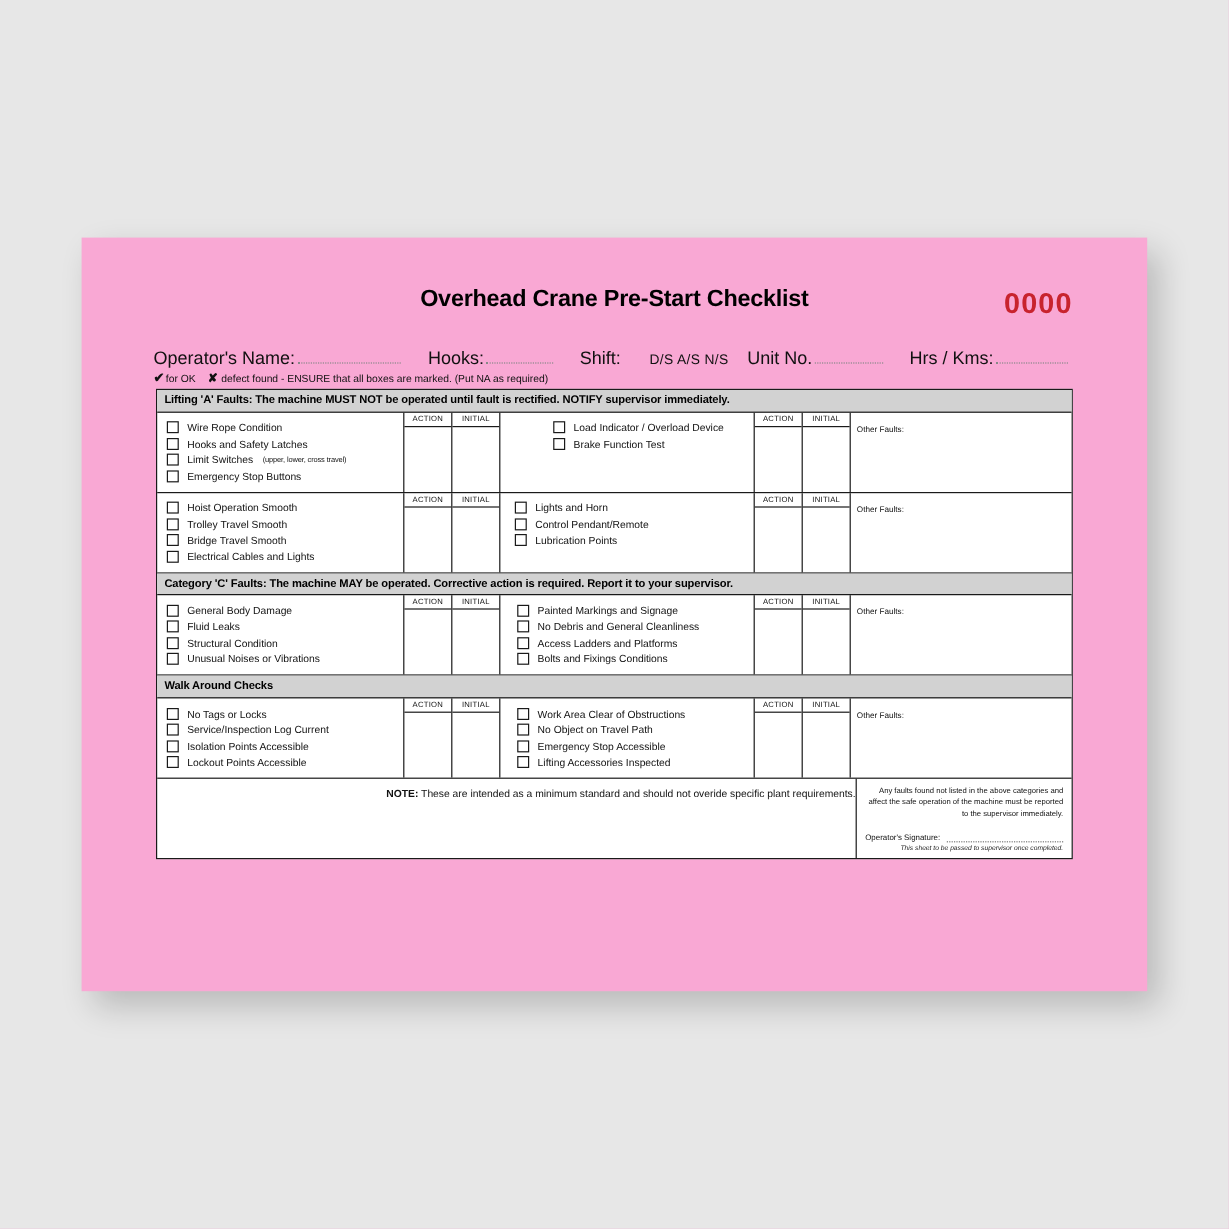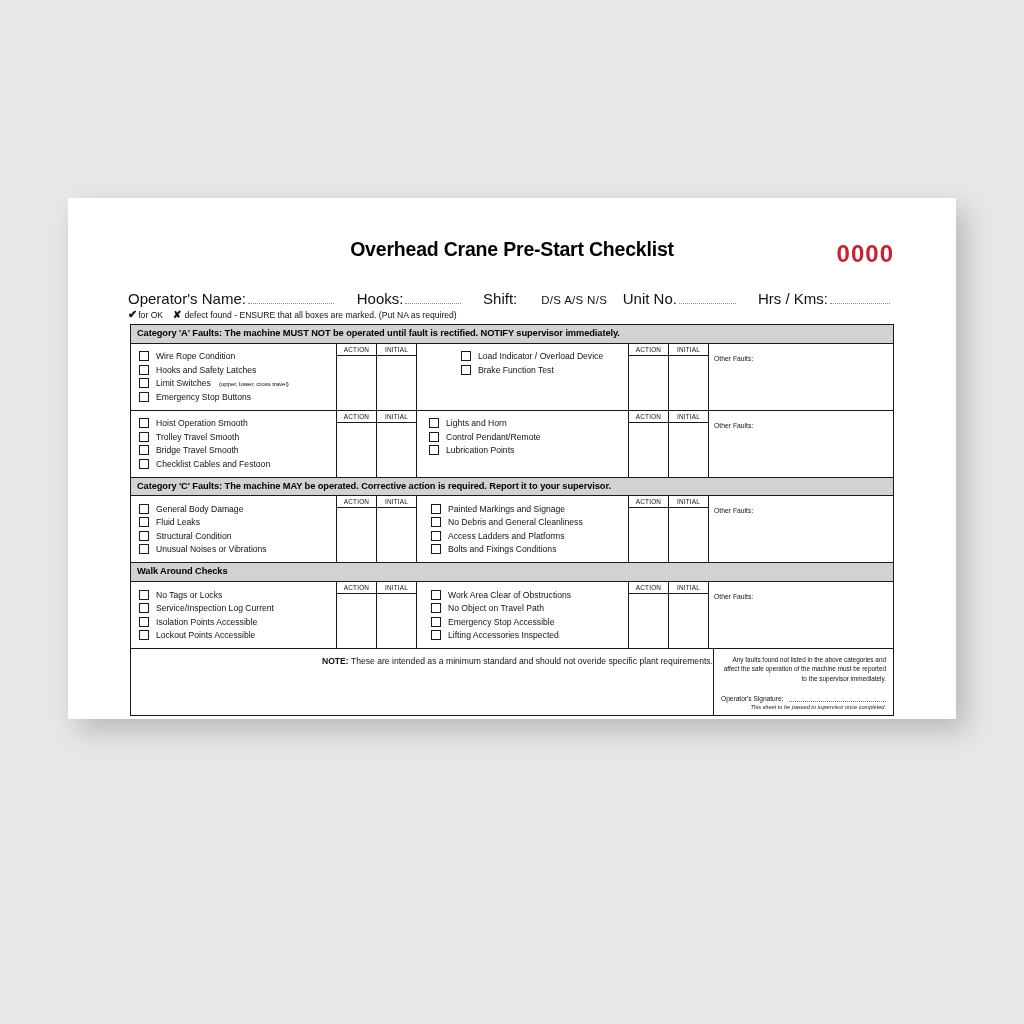--- a/index.html
+++ b/index.html
@@ -19,22 +19,22 @@
     width: 1024px;
     height: 1024px;
   }
 
   
   #paper {
     position: absolute;
     left: 68px;
     top: 198px;
     width: 888px;
-    height: 521px;
-    background: #ffffff;
+    height: 628px;
+    background: #f9a8d4;
     box-shadow: 10px 12px 26px rgba(0,0,0,0.20);
   }
 
   
   .title-row {
     position: relative;
     height: 62px;
   }
   .doc-title {
     position: absolute;
@@ -266,21 +266,21 @@
 
     <div class="legend-line">
       <span class="tick">✔</span>
       <span>for OK</span>
       <span class="cross">✘</span>
       <span>defect found - ENSURE that all boxes are marked. (Put NA as required)</span>
     </div>
 
     <div id="form-table">
 
-      <div class="cat-bar">Category 'A' Faults: The machine MUST NOT be operated until fault is rectified. NOTIFY supervisor  immediately.</div>
+      <div class="cat-bar">Lifting 'A' Faults: The machine MUST NOT be operated until fault is rectified. NOTIFY supervisor  immediately.</div>
       <div class="cat-body h-a">
         <div class="items-col left">
           <div class="chk-row">
             <span class="chkbox"></span>
             <span class="chk-label">Wire Rope Condition</span>
           </div>
           <div class="chk-row">
             <span class="chkbox"></span>
             <span class="chk-label">Hooks and Safety Latches</span>
           </div>
@@ -334,21 +334,21 @@
           <div class="chk-row">
             <span class="chkbox"></span>
             <span class="chk-label">Trolley Travel Smooth</span>
           </div>
           <div class="chk-row">
             <span class="chkbox"></span>
             <span class="chk-label">Bridge Travel Smooth</span>
           </div>
           <div class="chk-row">
             <span class="chkbox"></span>
-            <span class="chk-label">Checklist Cables and Festoon</span>
+            <span class="chk-label">Electrical Cables and Lights</span>
           </div>
         </div>
         <div class="ai-col">
           <div class="ai-head">ACTION</div>
           <div class="ai-cell"></div>
         </div>
         <div class="ai-col">
           <div class="ai-head">INITIAL</div>
           <div class="ai-cell"></div>
         </div>

